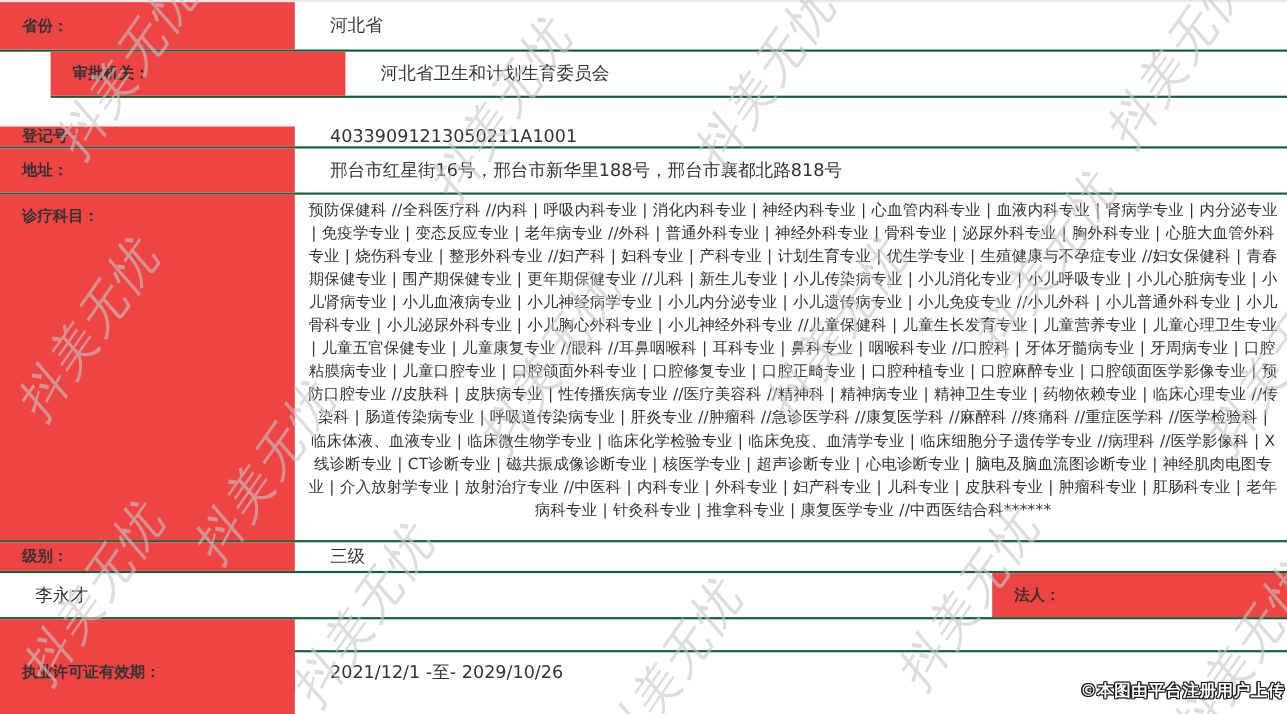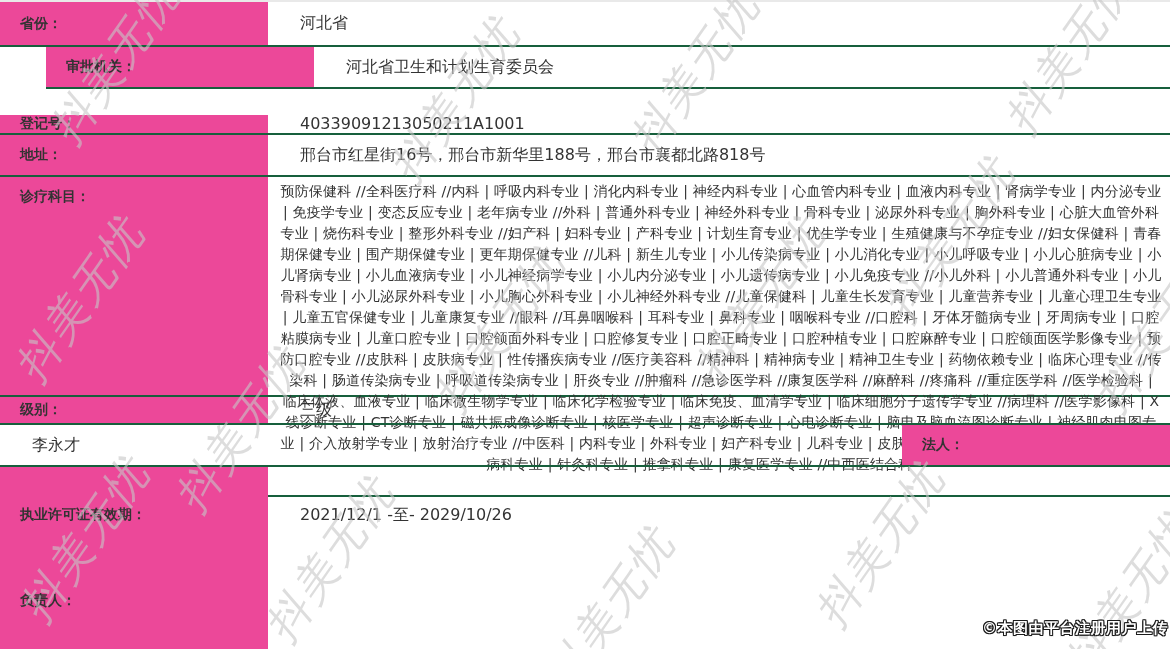--- a/index.html
+++ b/index.html
@@ -30,21 +30,21 @@
     display: flex;
     box-sizing: border-box;
     border-bottom: 2px solid #175f3c;
     flex: 0 0 auto;
   }
   .row:last-child { border-bottom: none; }
   .cell { box-sizing: border-box; }
   .label-cell {
     flex: 0 0 268px;
     width: 268px;
-    background: #ec4899;
+    background: #ef4444;
     padding-left: 20px;
     padding-right: 8px;
     display: flex;
     align-items: center;
     font-size: 14px;
     font-weight: bold;
     color: #333333;
   }
   .value-cell {
     flex: 1 1 auto;
@@ -135,21 +135,21 @@
         <div class="cell value-cell">河北省卫生和计划生育委员会</div>
       </div>
       <div class="row" style="height: 46px; align-items: flex-end;">
         <div class="cell label-cell">登记号：</div>
         <div class="cell value-cell">40339091213050211A1001</div>
       </div>
       <div class="row" style="height: 42px;">
         <div class="cell label-cell">地址：</div>
         <div class="cell value-cell">邢台市红星街16号，邢台市新华里188号，邢台市襄都北路818号</div>
       </div>
-      <div class="row tall" style="height: 220px;">
+      <div class="row tall" style="height: 316px;">
         <div class="cell label-cell">诊疗科目：</div>
         <div class="cell value-cell">预防保健科 //全科医疗科 //内科 | 呼吸内科专业 | 消化内科专业 | 神经内科专业 | 心血管内科专业 | 血液内科专业 | 肾病学专业 | 内分泌专业 | 免疫学专业 | 变态反应专业 | 老年病专业 //外科 | 普通外科专业 | 神经外科专业 | 骨科专业 | 泌尿外科专业 | 胸外科专业 | 心脏大血管外科专业 | 烧伤科专业 | 整形外科专业 //妇产科 | 妇科专业 | 产科专业 | 计划生育专业 | 优生学专业 | 生殖健康与不孕症专业 //妇女保健科 | 青春期保健专业 | 围产期保健专业 | 更年期保健专业 //儿科 | 新生儿专业 | 小儿传染病专业 | 小儿消化专业 | 小儿呼吸专业 | 小儿心脏病专业 | 小儿肾病专业 | 小儿血液病专业 | 小儿神经病学专业 | 小儿内分泌专业 | 小儿遗传病专业 | 小儿免疫专业 //小儿外科 | 小儿普通外科专业 | 小儿骨科专业 | 小儿泌尿外科专业 | 小儿胸心外科专业 | 小儿神经外科专业 //儿童保健科 | 儿童生长发育专业 | 儿童营养专业 | 儿童心理卫生专业 | 儿童五官保健专业 | 儿童康复专业 //眼科 //耳鼻咽喉科 | 耳科专业 | 鼻科专业 | 咽喉科专业 //口腔科 | 牙体牙髓病专业 | 牙周病专业 | 口腔粘膜病专业 | 儿童口腔专业 | 口腔颌面外科专业 | 口腔修复专业 | 口腔正畸专业 | 口腔种植专业 | 口腔麻醉专业 | 口腔颌面医学影像专业 | 预防口腔专业 //皮肤科 | 皮肤病专业 | 性传播疾病专业 //医疗美容科 //精神科 | 精神病专业 | 精神卫生专业 | 药物依赖专业 | 临床心理专业 //传染科 | 肠道传染病专业 | 呼吸道传染病专业 | 肝炎专业 //肿瘤科 //急诊医学科 //康复医学科 //麻醉科 //疼痛科 //重症医学科 //医学检验科 | 临床体液、血液专业 | 临床微生物学专业 | 临床化学检验专业 | 临床免疫、血清学专业 | 临床细胞分子遗传学专业 //病理科 //医学影像科 | X线诊断专业 | CT诊断专业 | 磁共振成像诊断专业 | 核医学专业 | 超声诊断专业 | 心电诊断专业 | 脑电及脑血流图诊断专业 | 神经肌肉电图专业 | 介入放射学专业 | 放射治疗专业 //中医科 | 内科专业 | 外科专业 | 妇产科专业 | 儿科专业 | 皮肤科专业 | 肿瘤科专业 | 肛肠科专业 | 老年病科专业 | 针灸科专业 | 推拿科专业 | 康复医学专业 //中西医结合科******</div>
       </div>
       <div class="row" style="height: 28px;">
         <div class="cell label-cell">级别：</div>
         <div class="cell value-cell">三级</div>
       </div>
       <div class="row" style="height: 42px;">
         <div class="cell value-cell">李永才</div>
         <div class="cell label-cell">法人：</div>

